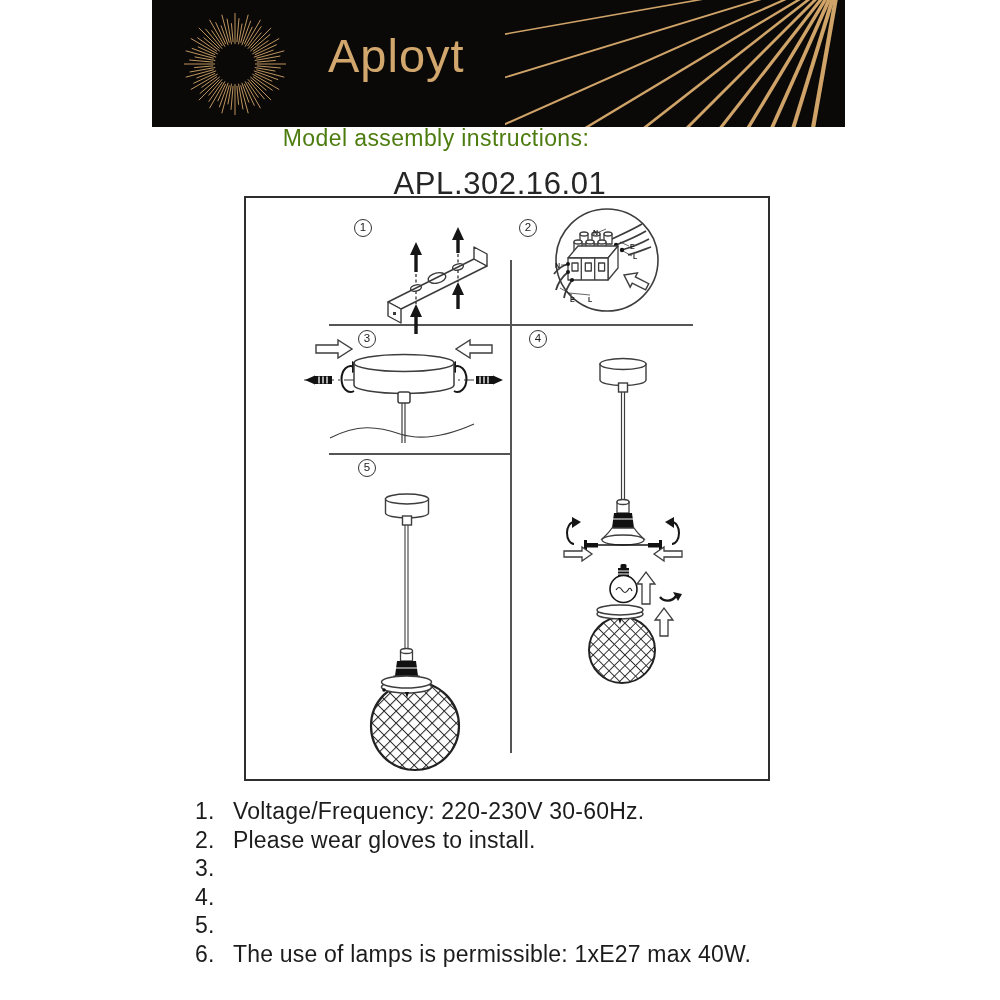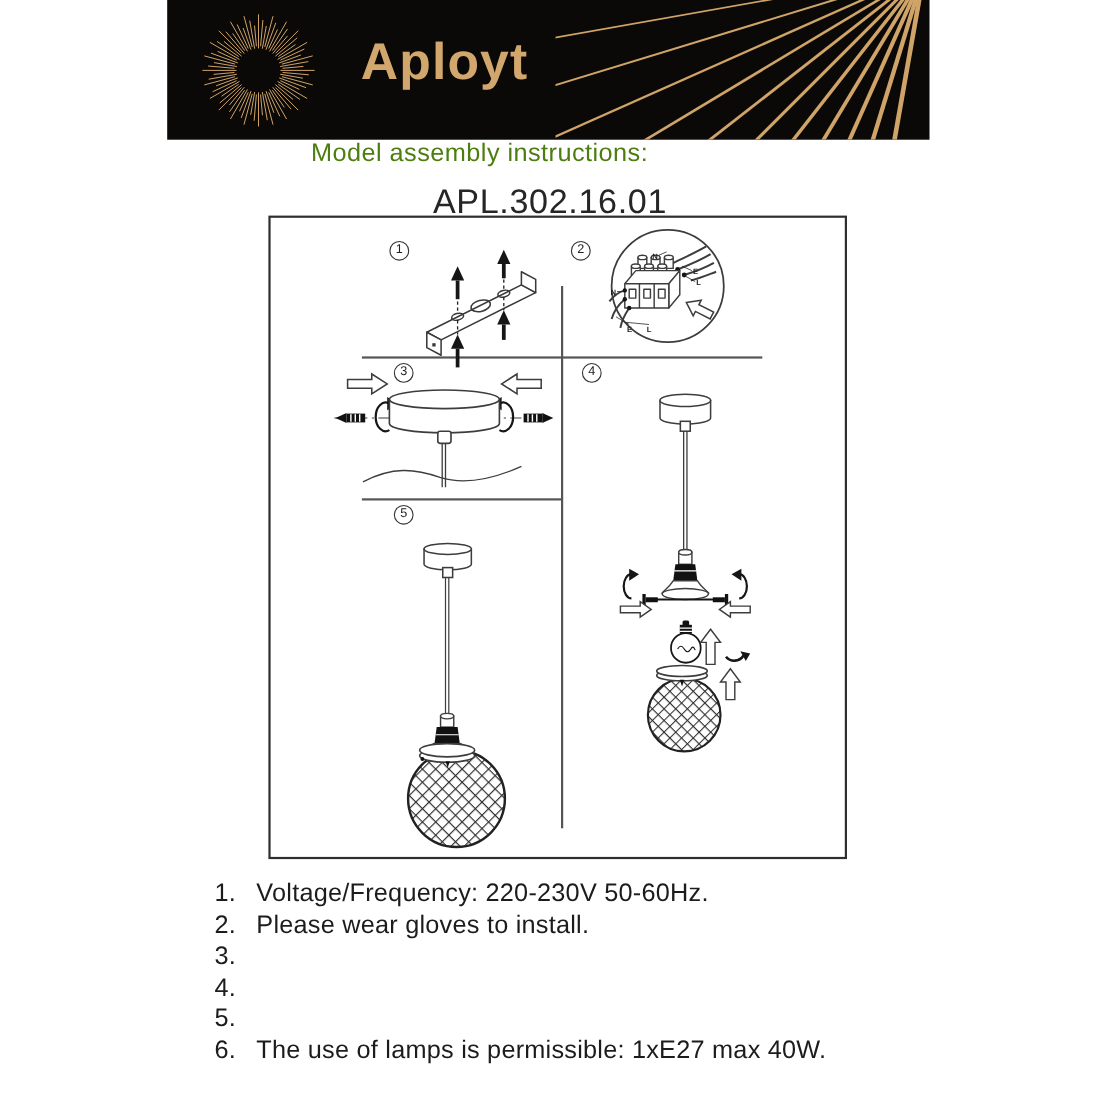--- a/index.html
+++ b/index.html
@@ -2,21 +2,21 @@
 <html><head>
 <meta charset="utf-8">
 <style>
   * { margin:0; padding:0; box-sizing:border-box; }
   html,body { width:1000px; height:1000px; background:#ffffff; }
   body { font-family:"Liberation Sans", sans-serif; position:relative; overflow:hidden; }
 
   .banner { position:absolute; left:152px; top:0; width:693px; height:127px;
             background:#0b0908; overflow:hidden; }
   .logo-svg { position:absolute; left:22px; top:1px; }
-  .brand { position:absolute; left:176px; top:28px; font-size:47px; font-weight:700;
+  .brand { position:absolute; left:176px; top:28px; font-size:47px; font-weight:400;
            color:#d2a76d; letter-spacing:1px; }
   .rays-svg { position:absolute; right:0; top:0; }
 
   .page-title { position:absolute; top:125px; left:0; width:872px; text-align:center;
                 font-size:23px; color:#4d7c0f; letter-spacing:.4px; }
   .model-no  { position:absolute; top:166px; left:0; width:1000px; text-align:center;
                font-size:31px; color:#262626; letter-spacing:.6px; }
 
   .dbox { position:absolute; left:244px; top:196px; width:526px; height:585px;
           border:2px solid #2e2e2e; background:#fff; }
@@ -372,21 +372,21 @@
       <ellipse cx="58.5" cy="200" rx="25" ry="6"></ellipse>
     </g>
     <circle cx="36" cy="208" r="1.8" fill="#111"></circle>
     <polygon points="57,210 61,210 59,216" fill="#111"></polygon>
   </svg>
 </div>
 
 <div class="inst-list">
   <div class="inst-row">
     <span class="inst-num">1.</span>
-    <span class="inst-text">Voltage/Frequency: 220-230V 50-60Hz.</span>
+    <span class="inst-text">Voltage/Frequency: 220-230V 30-60Hz.</span>
   </div>
   <div class="inst-row">
     <span class="inst-num">2.</span>
     <span class="inst-text">Please wear gloves to install.</span>
   </div>
   <div class="inst-row">
     <span class="inst-num">3.</span>
   </div>
   <div class="inst-row">
     <span class="inst-num">4.</span>

